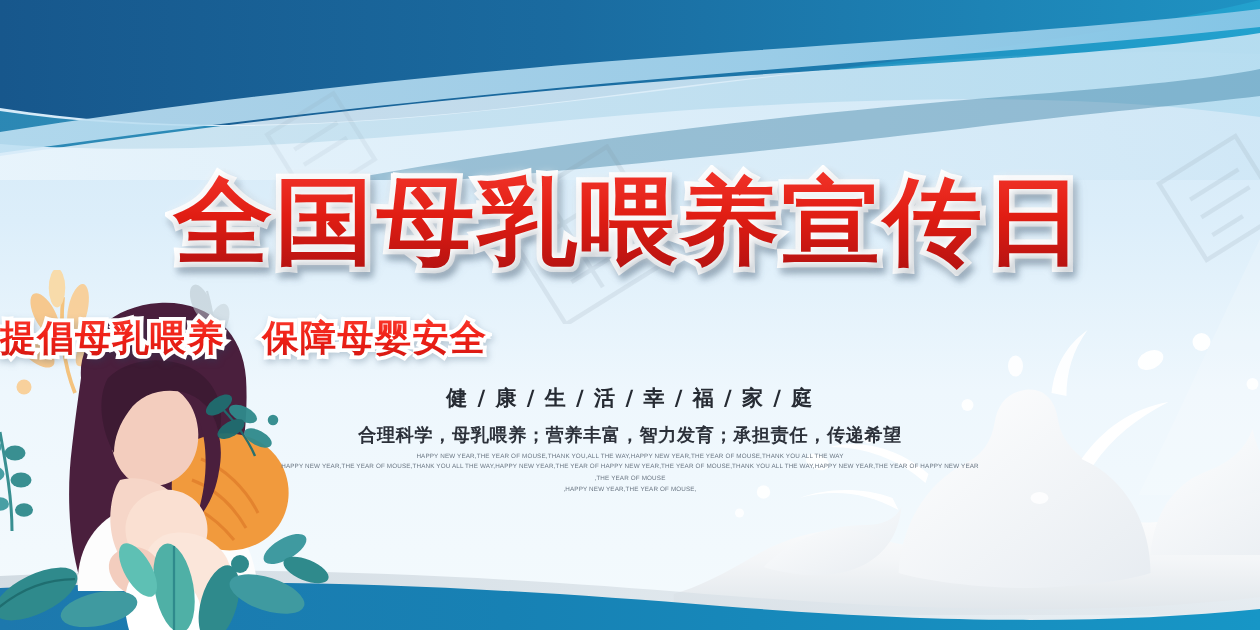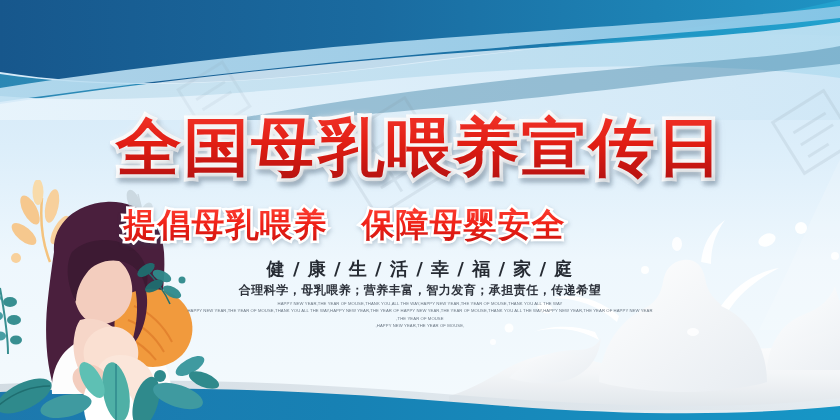--- a/index.html
+++ b/index.html
@@ -54,38 +54,38 @@
     position:absolute;left:0;top:112px;width:840px;text-align:center;
     font-family:"DejaVu Sans","Liberation Sans",sans-serif;
     font-weight:bold;font-size:63px;line-height:72px;letter-spacing:2px;
     color:#fff;
     -webkit-text-stroke:7px #ffffff;
     white-space:nowrap;transform:scaleX(1.04);
     filter:drop-shadow(2px 4px 2px rgba(40,70,100,.30));
   }
 
   .subhead-shell,.subhead{
-    position:absolute;left:0;top:204px;width:689px;text-align:center;
+    position:absolute;left:0;top:204px;width:689px;
     font-family:"DejaVu Sans","Liberation Sans",sans-serif;
-    font-weight:bold;font-size:33px;line-height:42px;letter-spacing:1px;
+    font-weight:bold;font-size:24px;line-height:42px;letter-spacing:1px;
     white-space:nowrap;
   }
   .subhead-shell{color:#fff;-webkit-text-stroke:5px #ffffff;
     filter:drop-shadow(1px 2px 2px rgba(40,70,100,.25));}
   .subhead{
     color:#ee2a20;
     background:linear-gradient(180deg,#ff4438 0%,#ef2016 50%,#c81410 100%);
     -webkit-background-clip:text;background-clip:text;
     -webkit-text-fill-color:transparent;
   }
 
   .slash-line{
     position:absolute;left:0;top:257px;width:840px;text-align:center;
     font-family:"DejaVu Sans","Liberation Sans",sans-serif;
-    font-size:18px;font-weight:bold;letter-spacing:1px;color:#262b33;
+    font-size:14px;font-weight:bold;letter-spacing:1px;color:#262b33;
     white-space:nowrap;
   }
   .motto{
     position:absolute;left:0;top:282px;width:840px;text-align:center;
     font-family:Liberation Sans, sans-serif;
     font-size:12px;font-weight:bold;letter-spacing:.5px;color:#2c313a;
     white-space:nowrap;
   }
   .enblock{
     position:absolute;left:170px;top:300px;width:500px;text-align:center;

